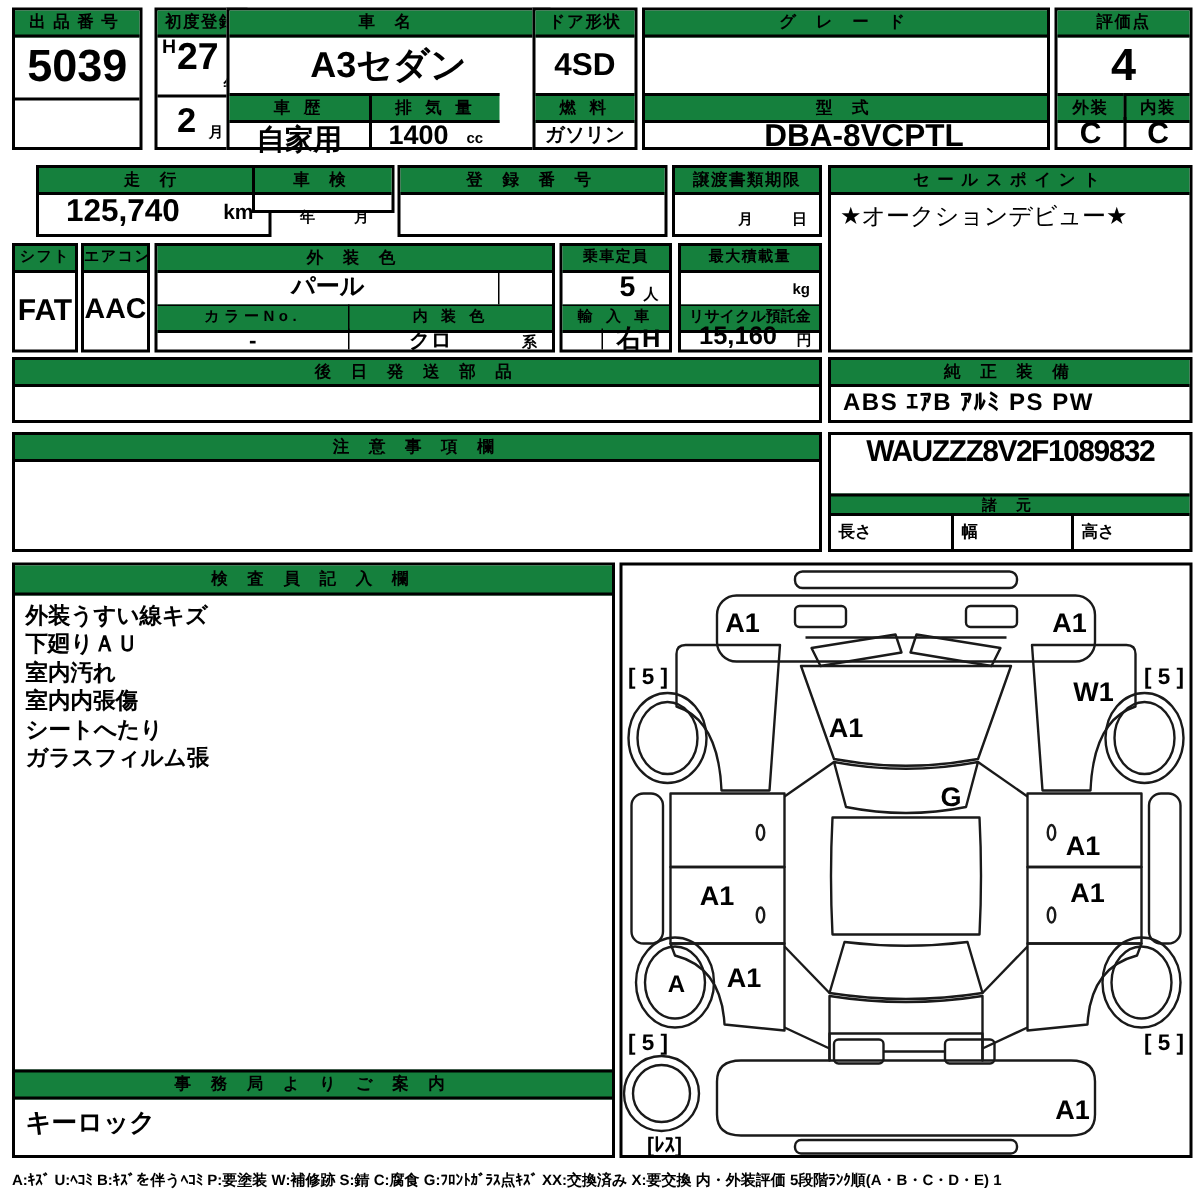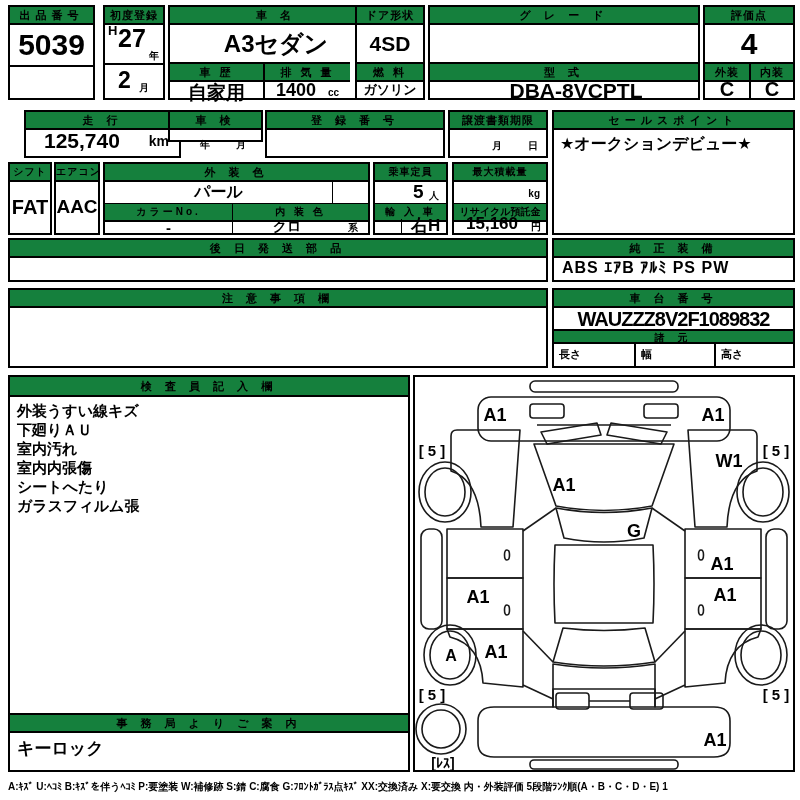--- a/index.html
+++ b/index.html
@@ -32,21 +32,21 @@
   <div class="box" style="left:103px;top:5px;width:62px;height:95px;">
     <div class="hdr tight">初度登録</div>
     <div class="abs" style="left:3px;top:16px;font-size:13px;font-weight:bold;">H</div>
     <div class="abs" style="left:13px;top:17px;font-size:25px;font-weight:bold;">27</div>
     <div class="abs unit" style="right:4px;top:42px;">年</div>
     <div class="cellline" style="left:0;top:56px;width:100%;height:2px;"></div>
     <div class="abs" style="left:13px;top:60px;font-size:23px;font-weight:bold;">2</div>
     <div class="abs unit" style="right:14px;top:74px;">月</div>
   </div>
 
-  <div class="box" style="left:168px;top:5px;width:216px;height:95px;">
+  <div class="box" style="left:151px;top:5px;width:216px;height:95px;">
     <div class="hdr">車 名</div>
     <div class="val" style="font-size:24px;line-height:37px;">A3セダン</div>
     <div class="hdr mid abs" style="left:0;top:55px;width:93px;border-top:2px solid #000;">車 歴</div>
     <div class="hdr mid abs" style="left:93px;top:55px;width:87px;border-top:2px solid #000;border-left:2px solid #000;">排 気 量</div>
     <div class="abs val" style="left:0;top:73px;width:93px;font-size:19px;">自家用</div>
     <div class="cellline" style="left:93px;top:73px;width:2px;height:18px;"></div>
     <div class="abs val" style="left:95px;top:73px;width:62px;font-size:18px;">1400</div>
     <div class="abs unit" style="left:158px;top:80px;">cc</div>
   </div>
 
@@ -92,21 +92,21 @@
   </div>
 
   <div class="box" style="left:448px;top:110px;width:100px;height:48px;">
     <div class="hdr tight">譲渡書類期限</div>
     <span class="abs unit" style="left:42px;top:27px;">月</span>
     <span class="abs unit" style="right:8px;top:27px;">日</span>
   </div>
 
   <div class="box" style="left:552px;top:110px;width:243px;height:125px;">
     <div class="hdr">セールスポイント</div>
-    <div class="abs" style="left:6px;top:22px;font-size:16px;font-weight:bold;">★オークションデビュー★</div>
+    <div class="abs" style="left:6px;top:22px;font-size:16px;font-weight:normal;">★オークションデビュー★</div>
   </div>
 
   <div class="box" style="left:8px;top:162px;width:44px;height:73px;">
     <div class="hdr tight" style="font-size:10px;">シフト</div>
     <div class="val" style="font-size:20px;line-height:50px;">FAT</div>
   </div>
 
   <div class="box" style="left:54px;top:162px;width:46px;height:73px;">
     <div class="hdr tight" style="font-size:10px;">エアコン</div>
     <div class="val" style="font-size:19px;line-height:50px;">AAC</div>
@@ -150,21 +150,20 @@
     <div class="hdr">純 正 装 備</div>
     <div class="abs" style="left:8px;top:19px;font-size:16px;font-weight:bold;letter-spacing:1px;">ABS ｴｱB ｱﾙﾐ PS PW</div>
   </div>
 
   <div class="box" style="left:8px;top:288px;width:540px;height:80px;">
     <div class="hdr">注 意 事 項 欄</div>
     <div class="val" style="font-size:13px;"></div>
   </div>
 
   <div class="box" style="left:552px;top:288px;width:243px;height:80px;">
-    <div class="hdr">車 台 番 号</div>
     <div class="val" style="font-size:20px;line-height:23px;letter-spacing:-1px;">WAUZZZ8V2F1089832</div>
     <div class="hdr abs" style="left:0;top:39px;width:100%;border-top:2px solid #000;height:15px;line-height:13px;font-size:10px;">諸 元</div>
     <div class="abs" style="left:0;top:54px;width:80px;height:22px;font-size:11px;font-weight:bold;padding:3px 0 0 5px;">長さ</div>
     <div class="cellline" style="left:80px;top:54px;width:2px;height:22px;"></div>
     <div class="abs" style="left:82px;top:54px;width:78px;height:22px;font-size:11px;font-weight:bold;padding:3px 0 0 5px;">幅</div>
     <div class="cellline" style="left:160px;top:54px;width:2px;height:22px;"></div>
     <div class="abs" style="left:162px;top:54px;width:77px;height:22px;font-size:11px;font-weight:bold;padding:3px 0 0 5px;">高さ</div>
   </div>
 
   <div class="box" style="left:8px;top:375px;width:402px;height:397px;">

